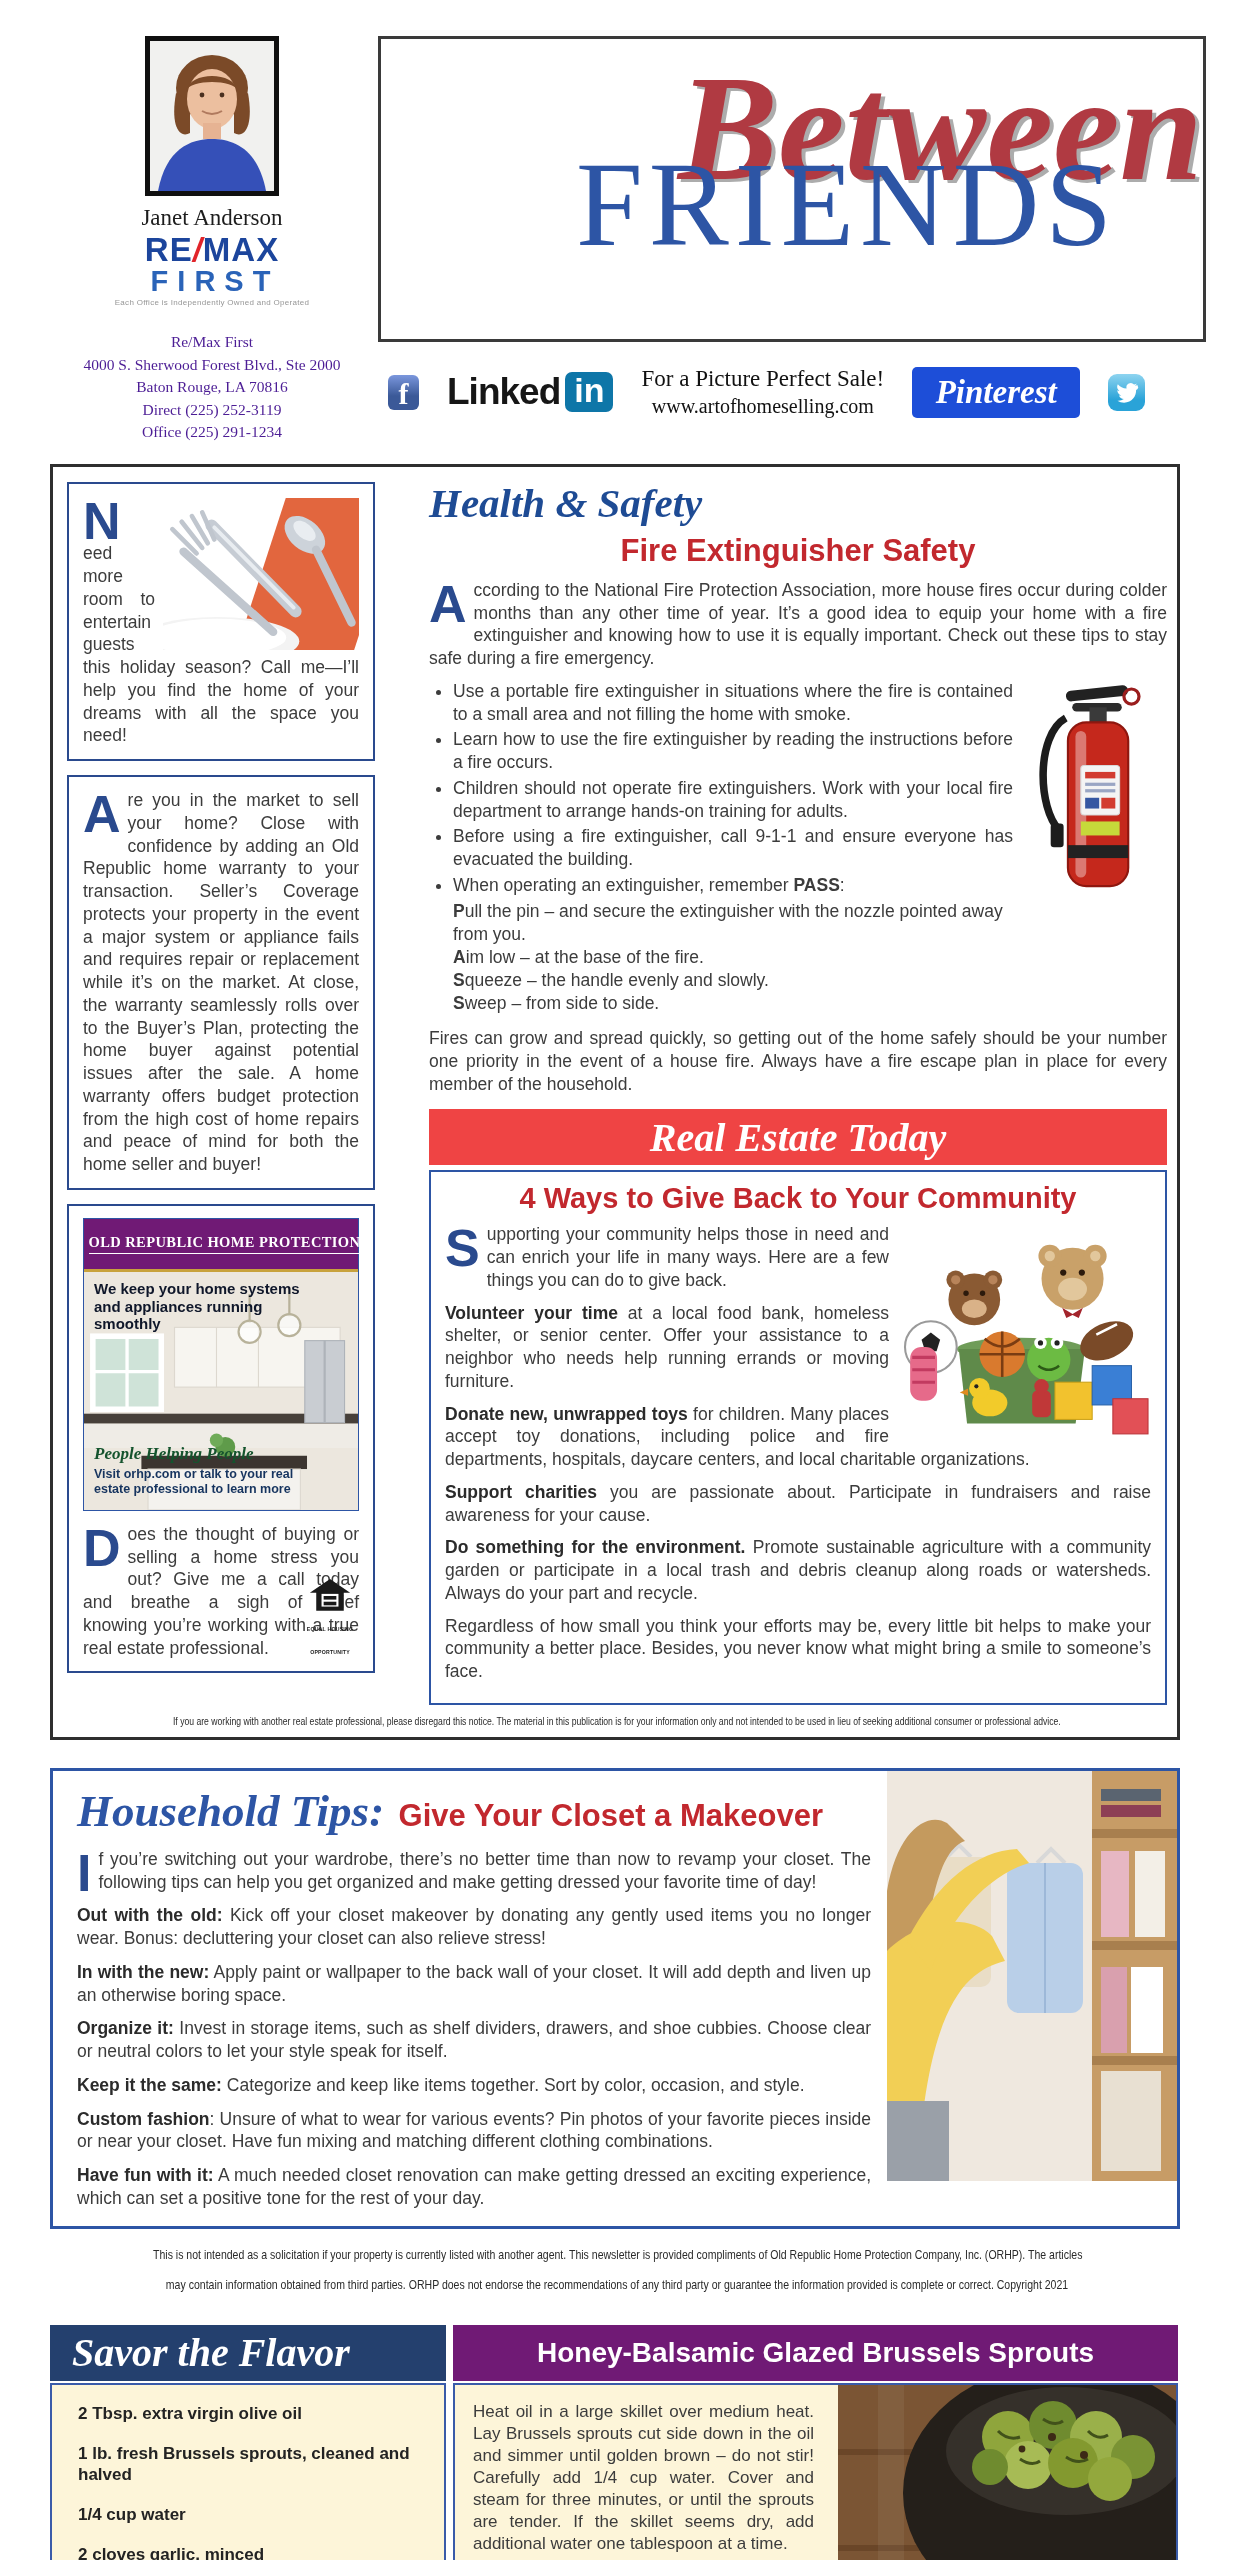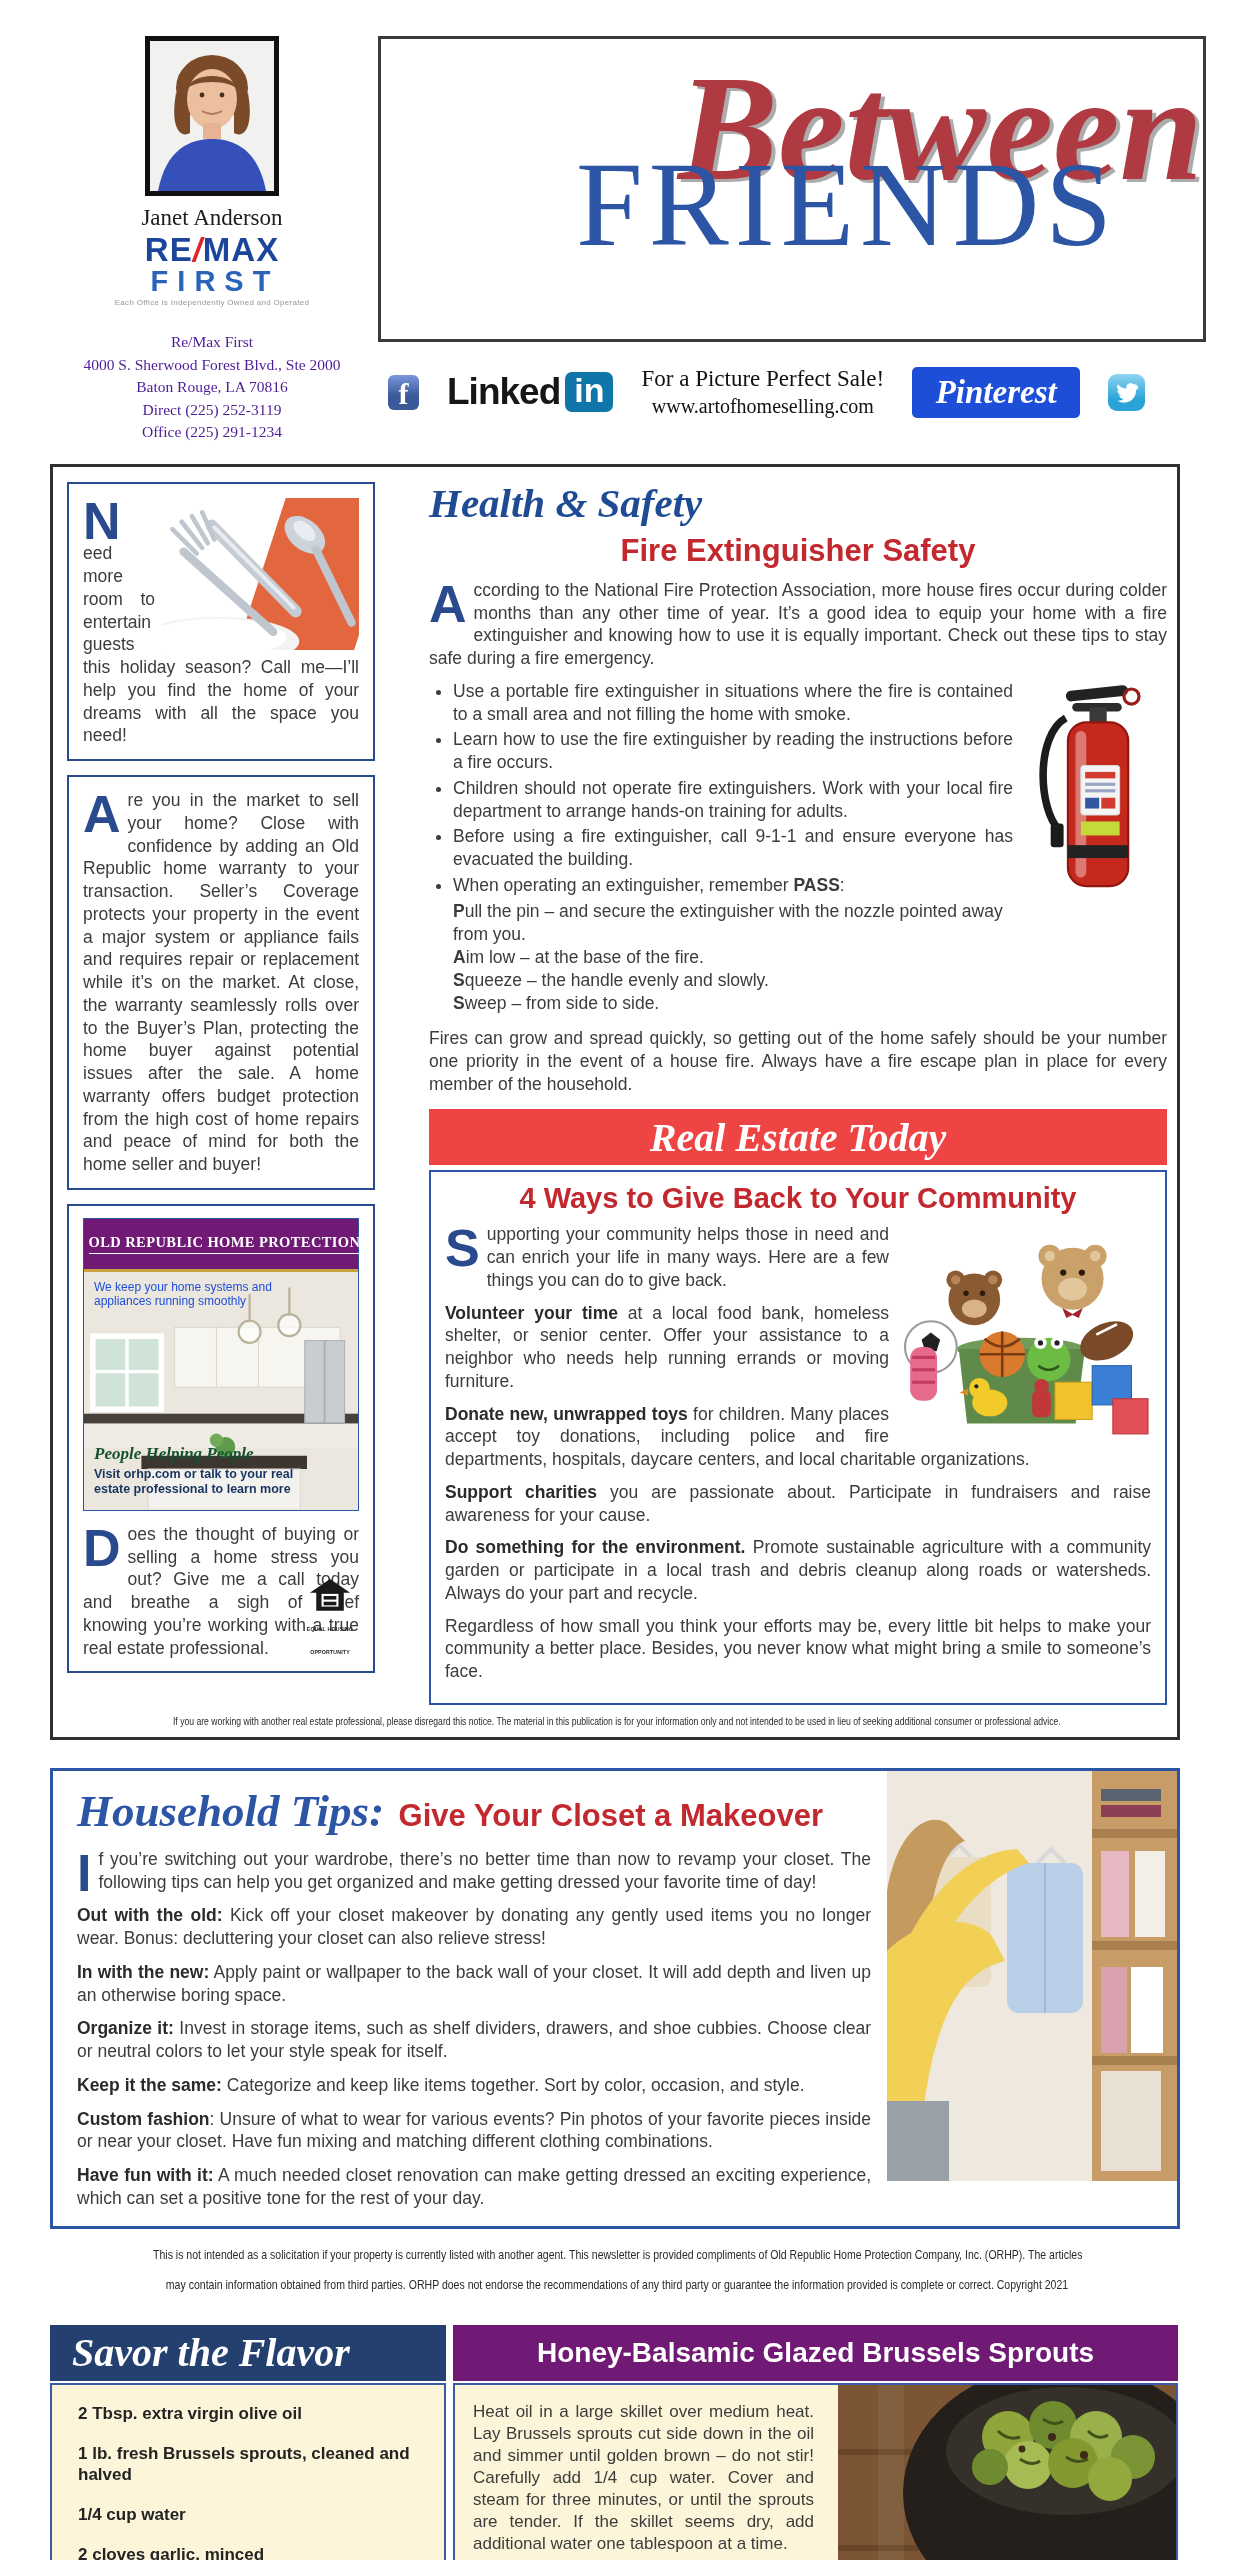--- a/index.html
+++ b/index.html
@@ -42,21 +42,21 @@
   .left-col { width: 308px; flex-shrink: 0; }
   .lbox { border: 2px solid #2a4a8e; padding: 12px 14px; margin-bottom: 14px; }
   .lbox p, .right-col p { font-size: 17.5px; line-height: 1.3; text-align: justify; }
   .dc { float: left; font-weight: bold; font-size: 52px; line-height: .8; color: #2a4a8e; margin: 5px 7px 0 0; font-family:"Liberation Sans",sans-serif; }
   .cutlery-wrap { float: right; margin: 2px 0 0 8px; }
 
   .ad { margin: 0 0 12px 0; border: 1px solid #2d55a5; }
   .ad-header { background: #701a75; border-bottom: 3px solid #c8a23c; padding: 8px 8px; display: flex; align-items: center; justify-content: center; gap: 7px; }
   .ad-brand { color: #fff; font-family: "Liberation Serif", serif; font-weight: bold; font-size: 14.5px; letter-spacing: .4px; border-bottom: 1px solid #fff; padding-bottom: 2px; white-space: nowrap; }
   .ad-body { position: relative; height: 238px; overflow: hidden; }
-  .ad-headline { position: absolute; top: 8px; left: 10px; width: 215px; color: #1d4ed8; font-weight: normal; font-size: 12px; line-height: 1.18; }
+  .ad-headline { position: absolute; top: 8px; left: 10px; width: 215px; color: #0f172a; font-weight: bold; font-size: 15px; line-height: 1.18; }
   .ad-script { position: absolute; left: 10px; bottom: 46px; font-family: "Liberation Serif", serif; font-style: italic; font-weight: bold; font-size: 17px; color: #14532d; }
   .ad-cta { position: absolute; left: 10px; bottom: 12px; width: 200px; font-weight: bold; font-size: 12.5px; line-height: 1.25; color: #16345f; }
   .stress-par { position: relative; }
   .eho { position: absolute; right: 0; bottom: 0; width: 58px; text-align: center; }
   .eho-caption { font-size: 5.2px; color: #1a1a1a; font-weight: bold; letter-spacing: .2px; }
 
   .right-col { flex: 1; min-width: 0; }
   .hs-title { text-align: left; font-family: "Liberation Serif", serif; font-style: italic; font-weight: bold; font-size: 41px; color: #1e4b94; line-height: 1.05; }
   .fire-title { text-align: center; font-weight: bold; font-size: 31px; color: #c2282e; margin: 8px 0 10px; }
   .fire-wrap { margin-top: 10px; }

